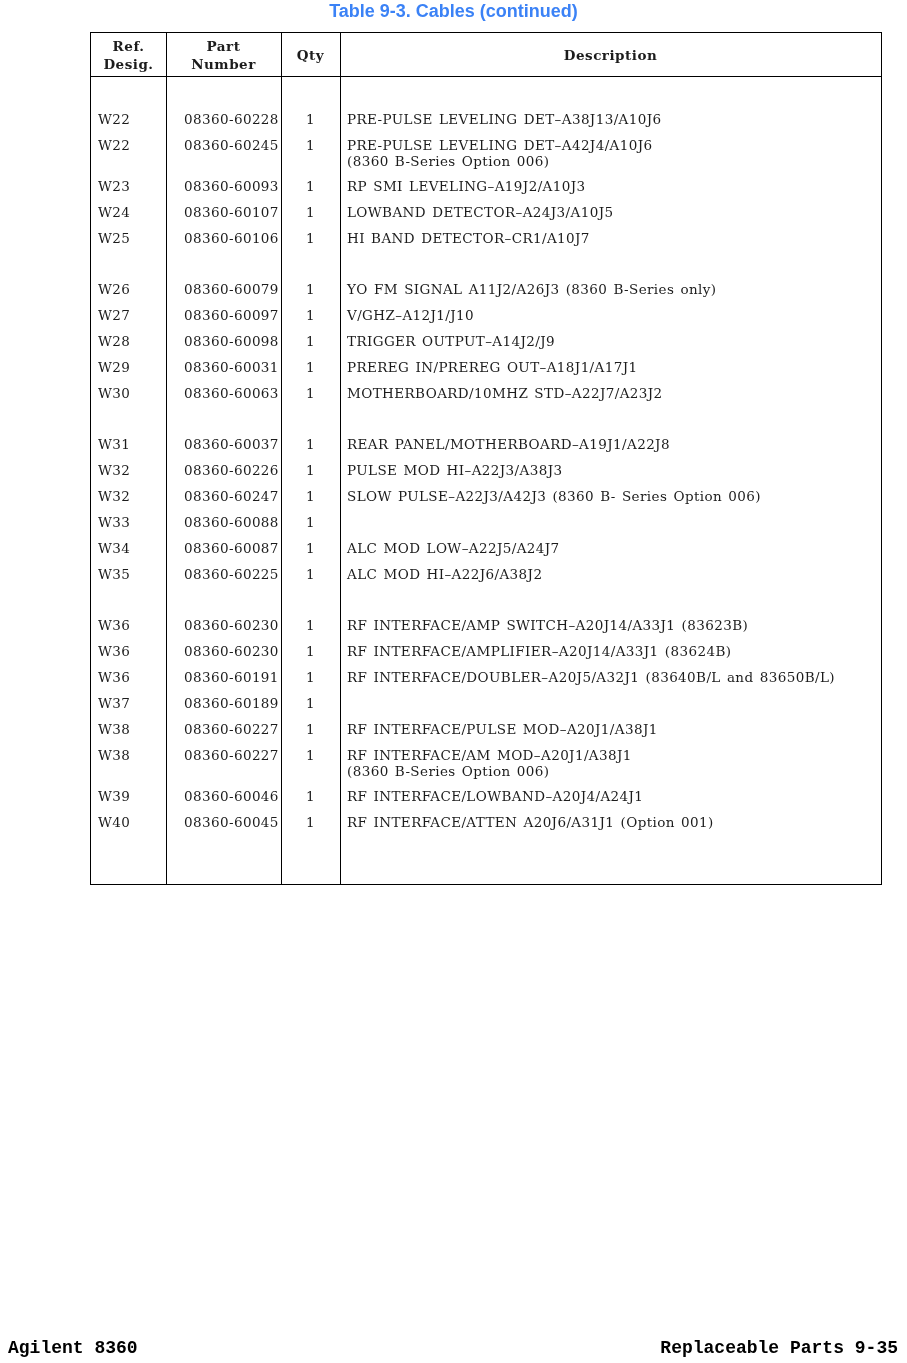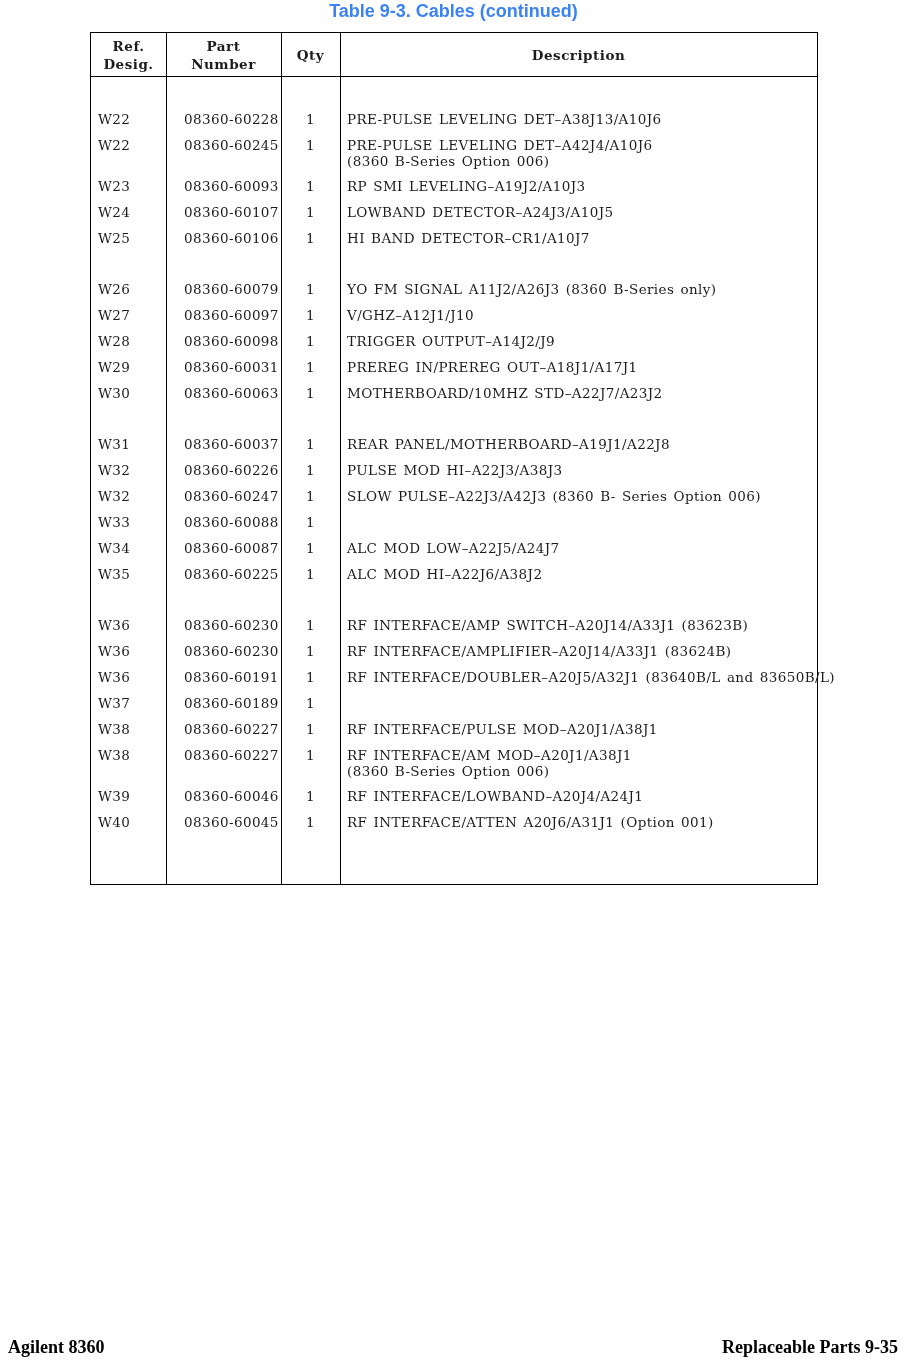--- a/index.html
+++ b/index.html
@@ -25,21 +25,21 @@
     font-family: "Liberation Sans", sans-serif;
     font-weight: bold;
     font-size: 18px;
     color: #3b82f6;
     letter-spacing: 0px;
   }
   .parts-table {
     position: absolute;
     left: 90px;
     top: 32px;
-    width: 728px;
+    width: 792px;
     height: 853px;
     border: 1px solid #000;
     box-sizing: border-box;
   }
   .vline {
     position: absolute;
     top: 0;
     bottom: 0;
     width: 1px;
     background: #000;
@@ -88,21 +88,21 @@
   .c-qty  { text-align: center; padding-left: 0; }
   .c-desc { padding-left: 7px; }
   .footer {
     position: absolute;
     left: 8px;
     right: 9px;
     bottom: 5px;
     display: flex;
     justify-content: space-between;
     align-items: baseline;
-    font-family: Liberation Serif, serif;
+    font-family: Liberation Mono, monospace;
     font-weight: bold;
     font-size: 18px;
     color: #000;
   }
   .footer-page-num {
   }
 </style>
 </head>
 <body>
 

